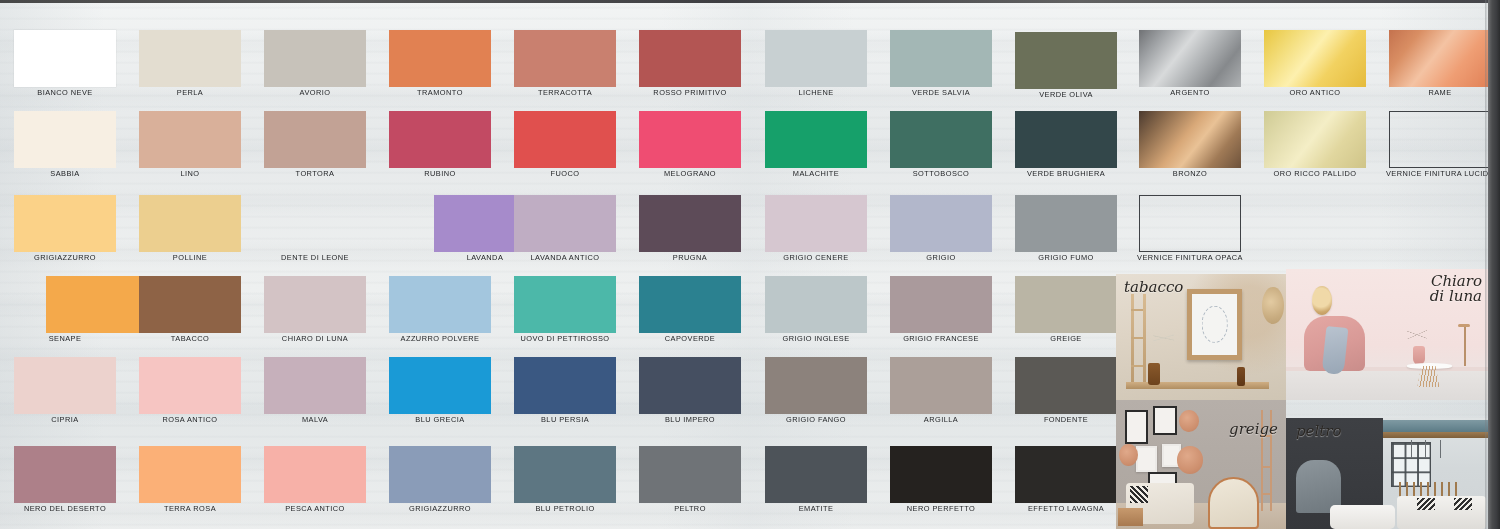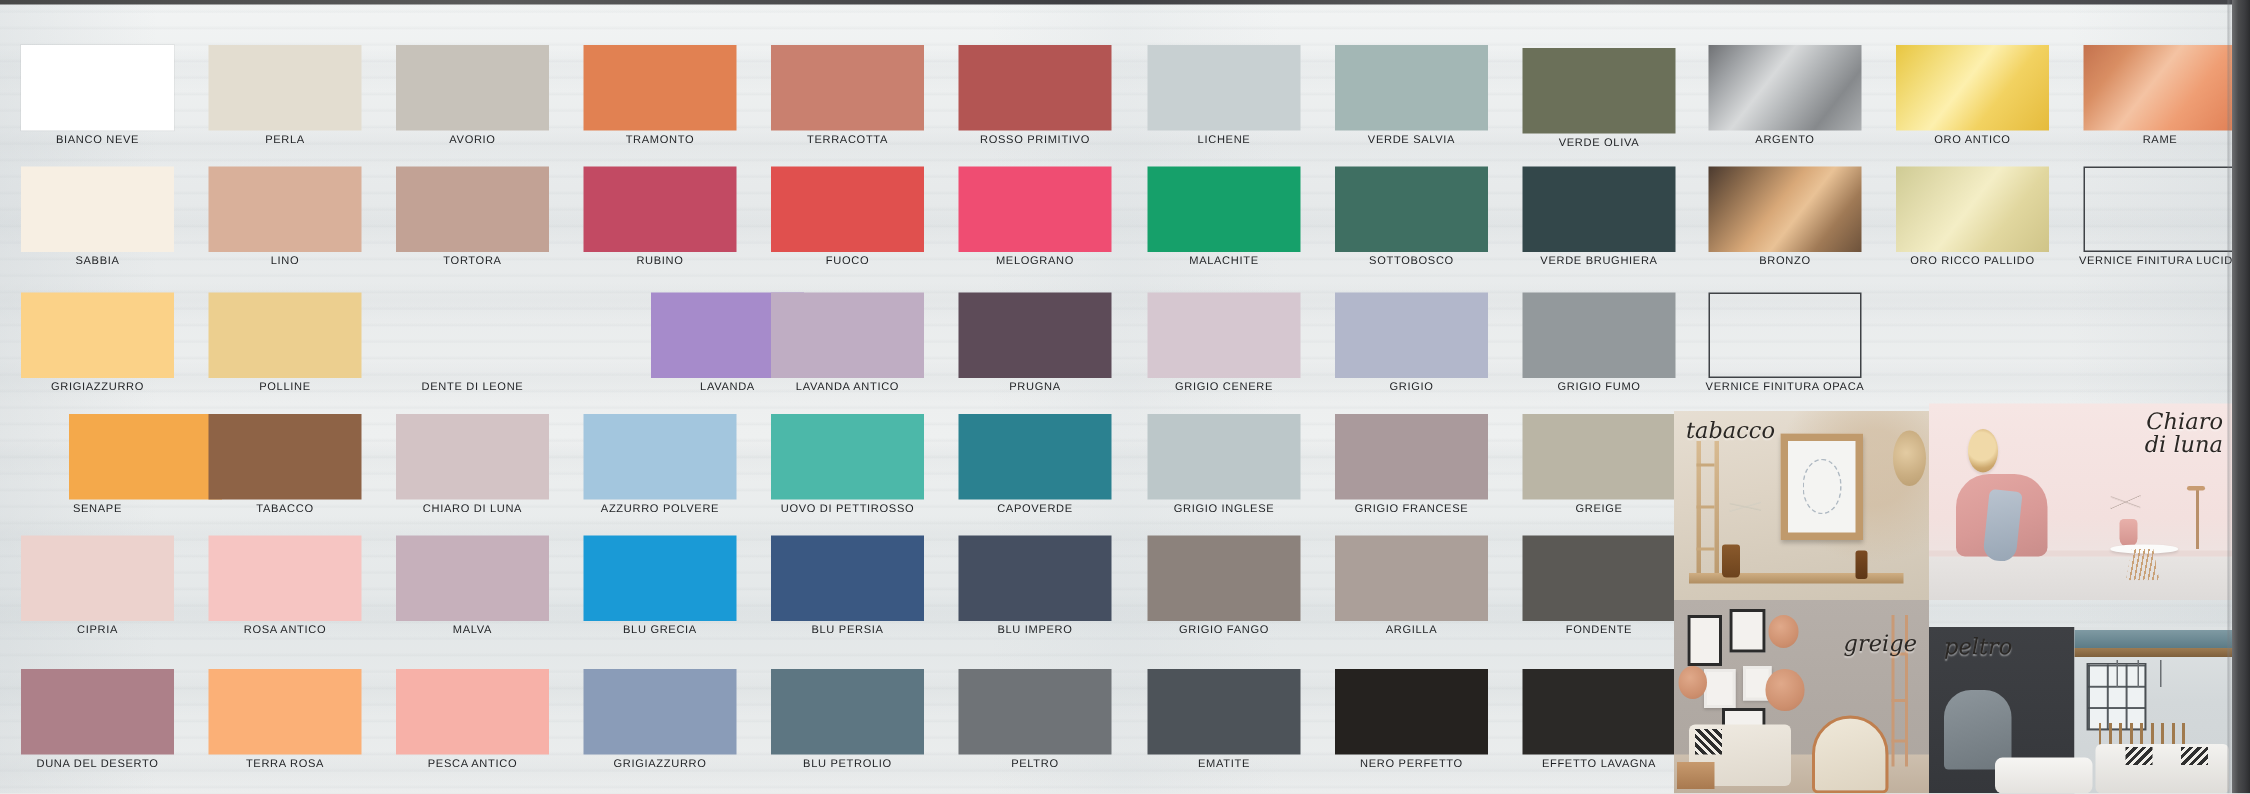--- a/index.html
+++ b/index.html
@@ -382,21 +382,21 @@
       <div class="swatch" style="left: 139px; top: 357px;">
         <span class="chip" style="background: rgb(246, 197, 194);"></span>
         <span class="label">ROSA ANTICO</span>
       </div>
       <div class="swatch" style="left: 264px; top: 357px;">
         <span class="chip" style="background: rgb(198, 176, 187);"></span>
         <span class="label">MALVA</span>
       </div>
       <div class="swatch" style="left: 14px; top: 446px;">
         <span class="chip" style="background: rgb(173, 128, 137);"></span>
-        <span class="label">DUNA DEL DESERTO</span>
+        <span class="label">NERO DEL DESERTO</span>
       </div>
       <div class="swatch" style="left: 139px; top: 446px;">
         <span class="chip" style="background: rgb(251, 176, 119);"></span>
         <span class="label">TERRA ROSA</span>
       </div>
       <div class="swatch" style="left: 264px; top: 446px;">
         <span class="chip" style="background: rgb(247, 177, 168);"></span>
         <span class="label">PESCA ANTICO</span>
       </div>
       <div class="swatch" style="left: 389px; top: 30px;">

